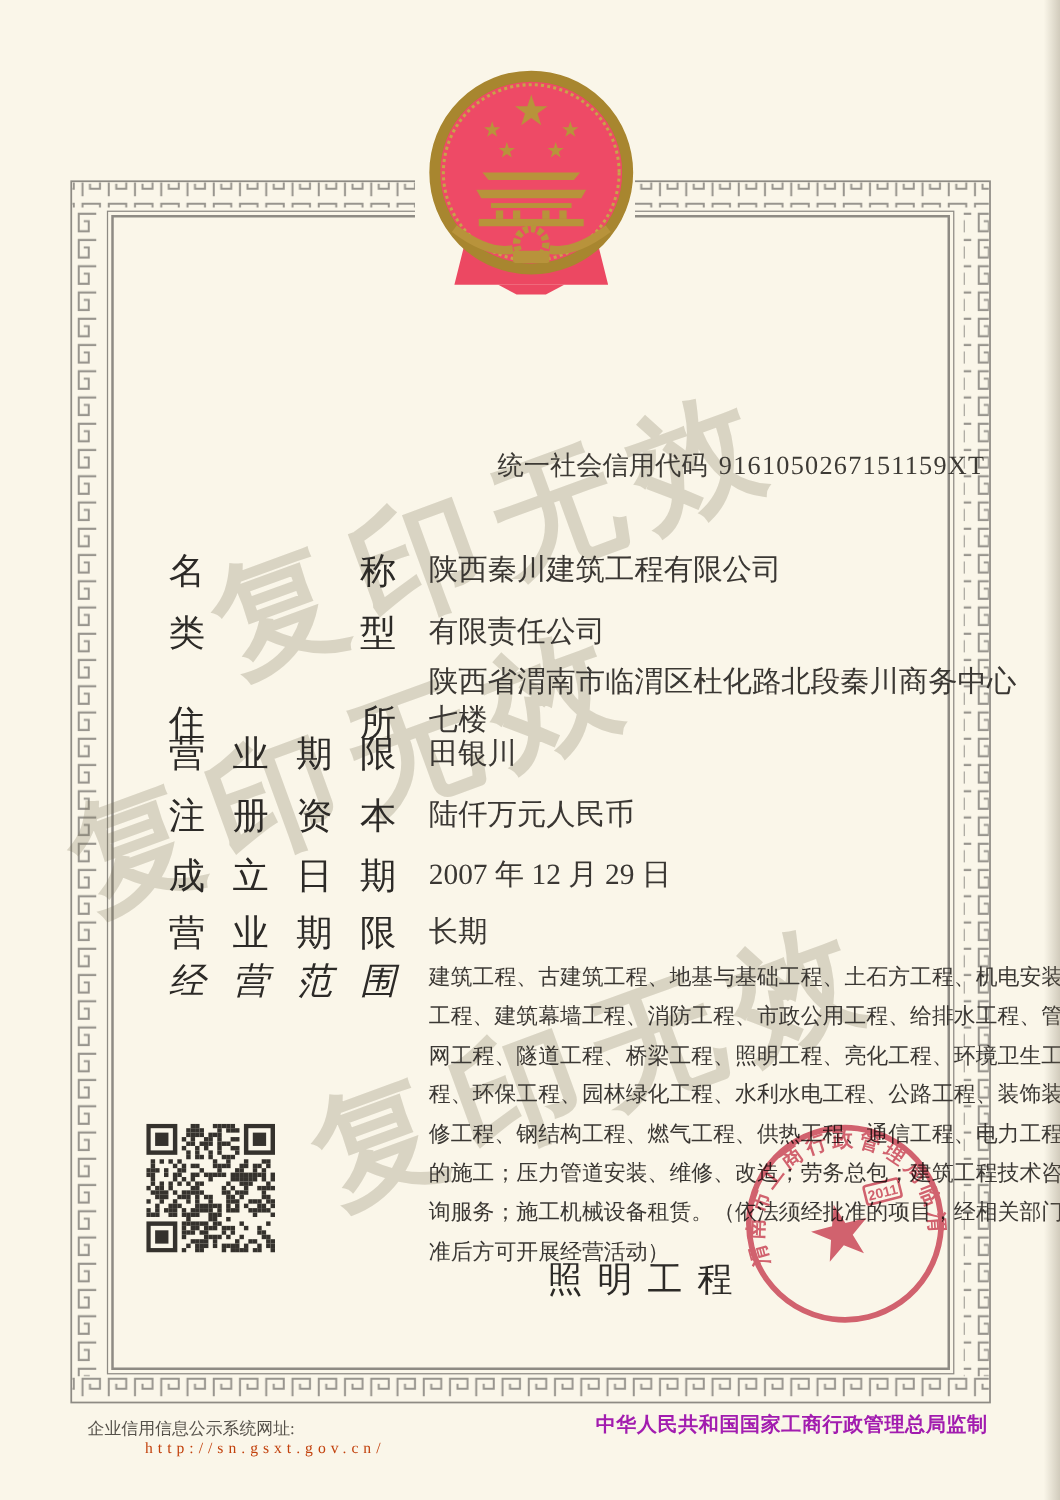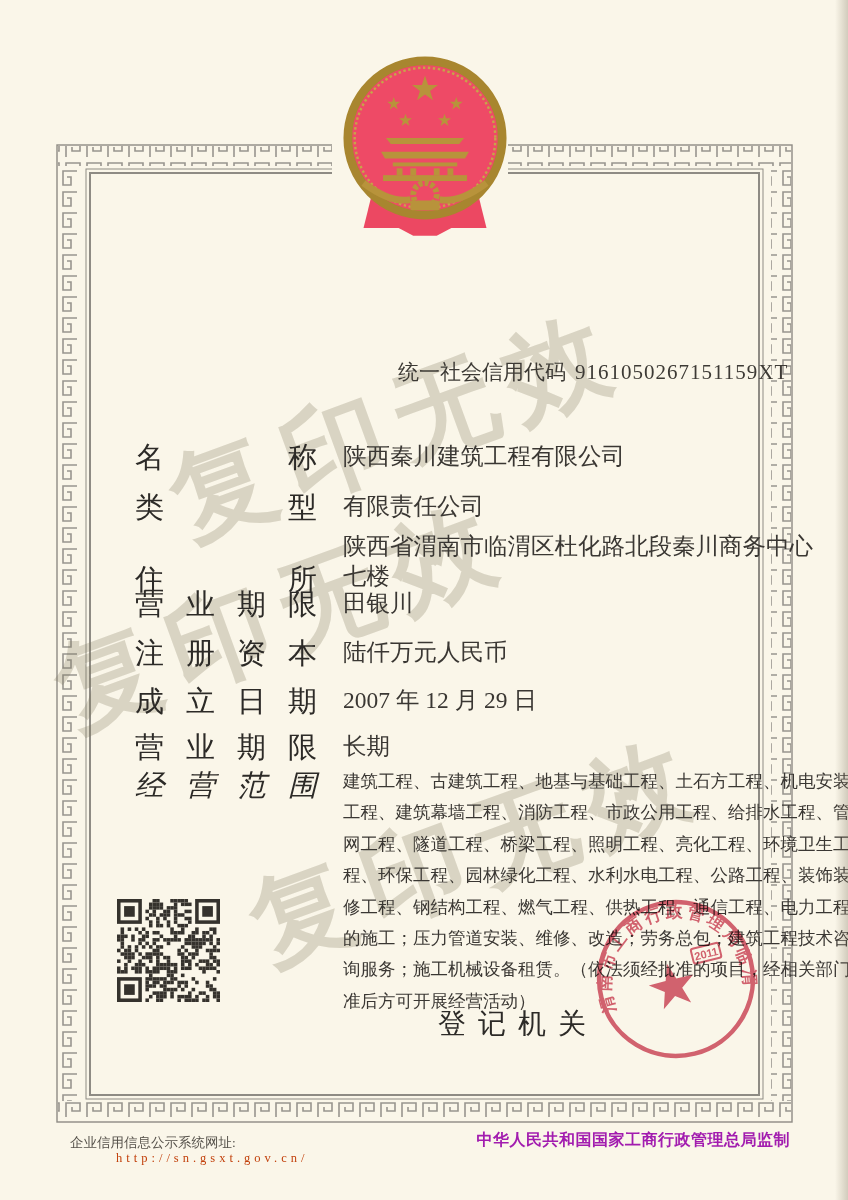--- a/index.html
+++ b/index.html
@@ -153,21 +153,21 @@
         <div class="scopeline">网工程、隧道工程、桥梁工程、照明工程、亮化工程、环境卫生工</div>
         <div class="scopeline">程、环保工程、园林绿化工程、水利水电工程、公路工程、装饰装</div>
         <div class="scopeline">修工程、钢结构工程、燃气工程、供热工程、通信工程、电力工程</div>
         <div class="scopeline">的施工；压力管道安装、维修、改造；劳务总包；建筑工程技术咨</div>
         <div class="scopeline">询服务；施工机械设备租赁。（依法须经批准的项目，经相关部门批</div>
         <div class="scopeline">准后方可开展经营活动）</div>
       </div>
     </div>
   </div>
 
-  <div class="abs regauth">登记机关</div>
+  <div class="abs regauth">照明工程</div>
 
   <div class="abs qr"><svg width="103" height="103" viewBox="0 0 102.94999999999999 102.94999999999999">
         <rect x="35.5" y="0" width="3.55" height="3.55" fill="#35322d"></rect>
         <rect x="39.05" y="0" width="3.55" height="3.55" fill="#35322d"></rect>
         <rect x="53.25" y="0" width="3.55" height="3.55" fill="#35322d"></rect>
         <rect x="56.8" y="0" width="3.55" height="3.55" fill="#35322d"></rect>
         <rect x="60.349999999999994" y="0" width="3.55" height="3.55" fill="#35322d"></rect>
         <rect x="63.9" y="0" width="3.55" height="3.55" fill="#35322d"></rect>
         <rect x="67.45" y="0" width="3.55" height="3.55" fill="#35322d"></rect>
         <rect x="31.95" y="3.55" width="3.55" height="3.55" fill="#35322d"></rect>

